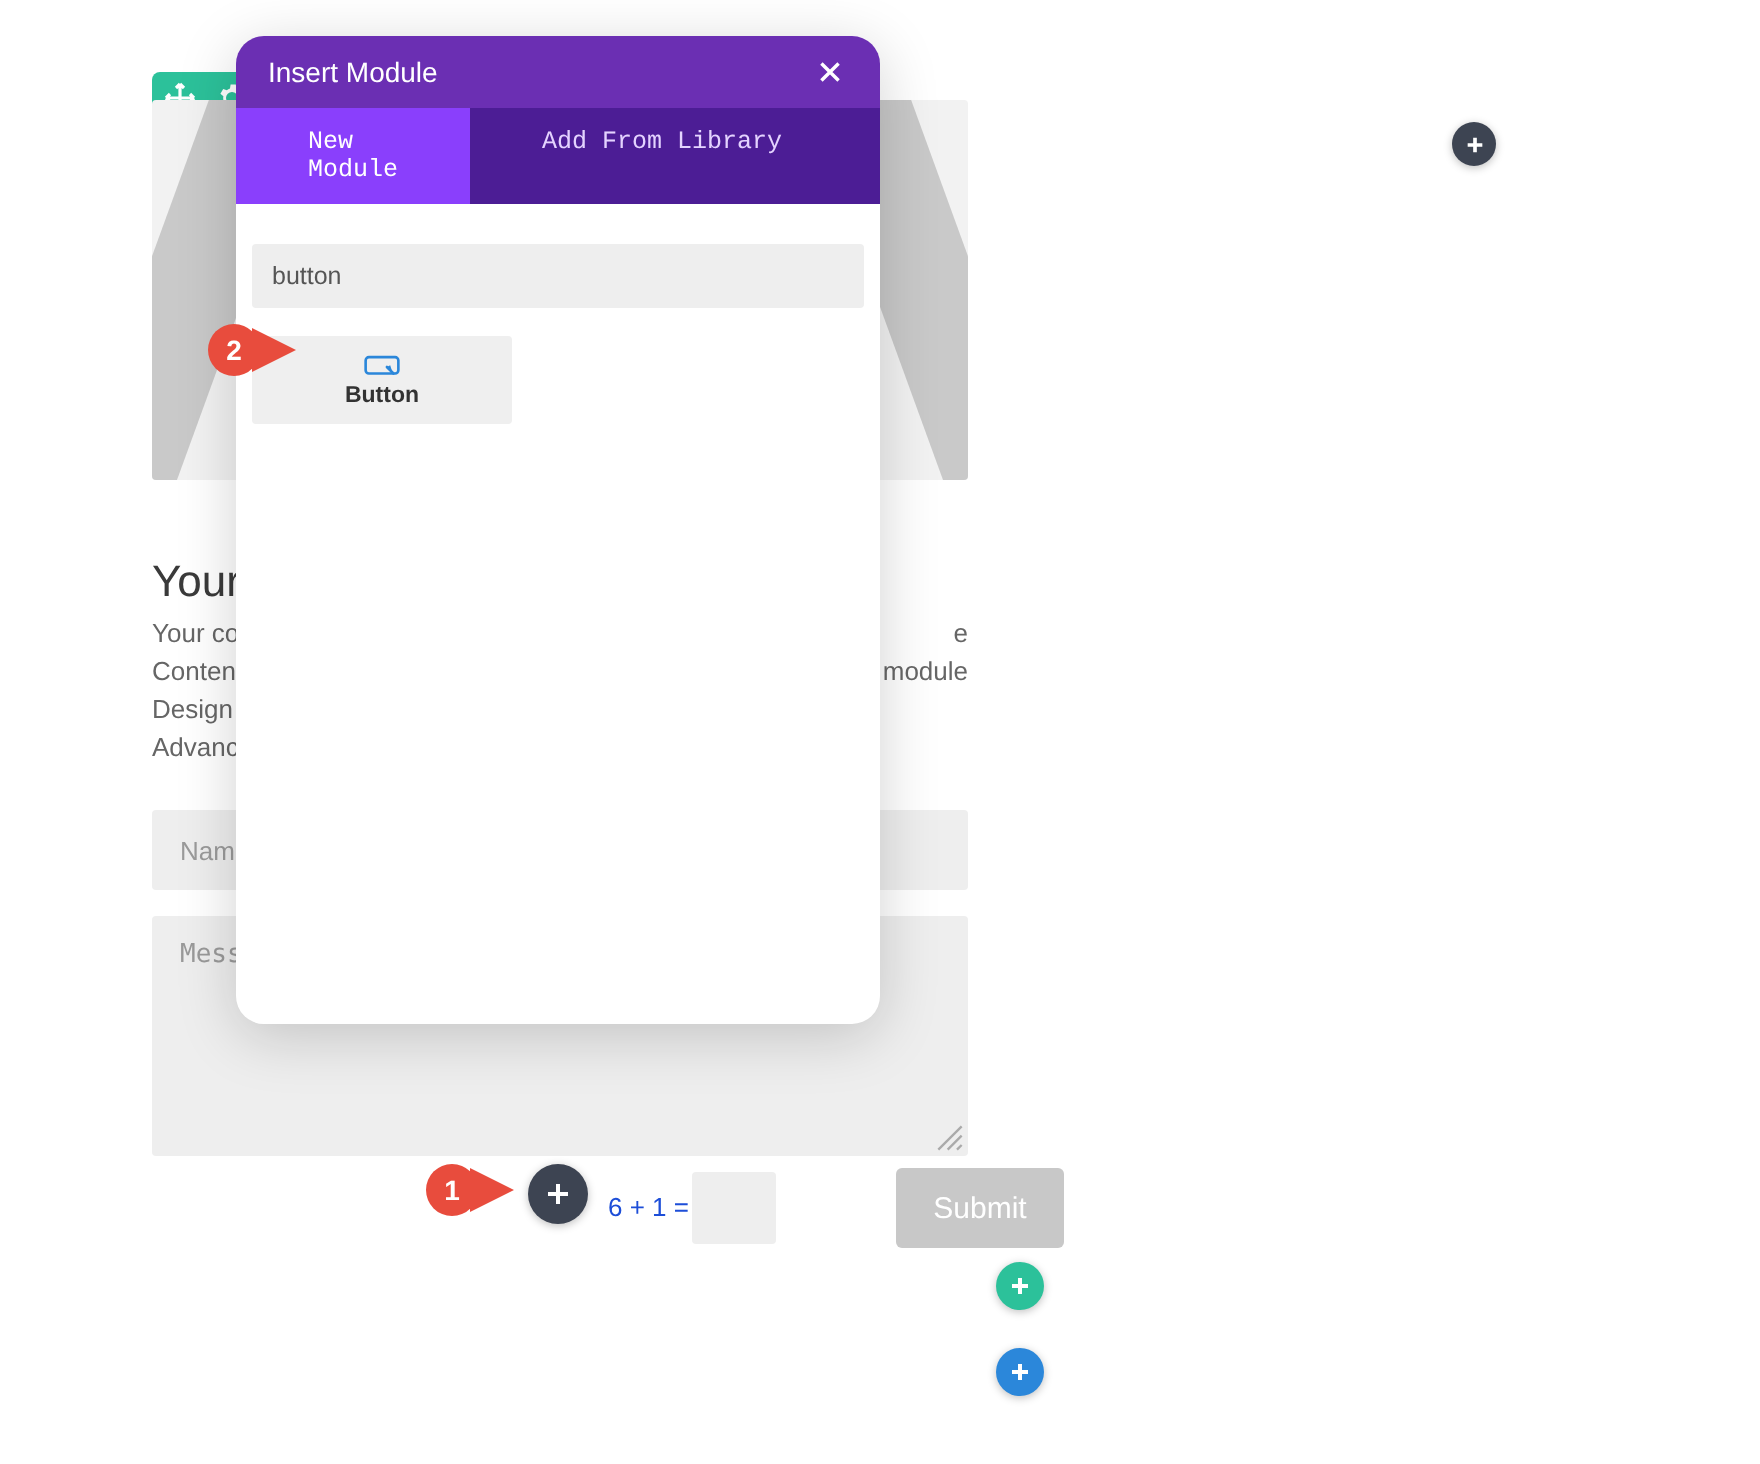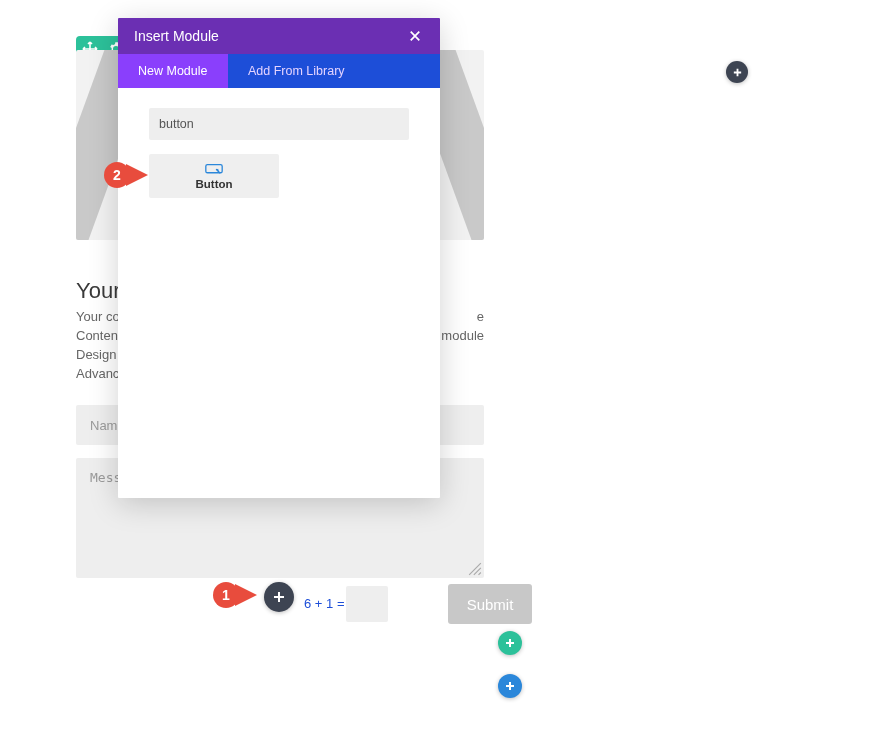--- a/index.html
+++ b/index.html
@@ -36,31 +36,31 @@
   .rb-topright { background: #3d4452; left: 726px; top: 61px; width: 22px; height: 22px; }
 
   
   .annot { position: absolute; z-index: 50; }
   .annot .bubble { width: 26px; height: 26px; background: #e84c3d; border-radius: 50%; display: flex; align-items: center; justify-content: center; color: #fff; font-size: 14px; font-weight: 600; position: relative; }
   .annot .tail { position: absolute; left: 22px; top: 2px; width: 0; height: 0; border-top: 11px solid transparent; border-bottom: 11px solid transparent; border-left: 22px solid #e84c3d; }
   .annot1 { left: 213px; top: 582px; }
   .annot2 { left: 104px; top: 162px; }
 
   
-  .modal { position: absolute; left: 118px; top: 18px; width: 322px; background: #fff; box-shadow: 0 6px 30px rgba(0,0,0,0.18); border-radius: 1px; overflow: hidden; z-index: 20; }
+  .modal { position: absolute; left: 118px; top: 18px; width: 322px; background: #fff; box-shadow: 0 6px 30px rgba(0,0,0,0.18); border-radius: 14px; overflow: hidden; z-index: 20; }
   .modal-header { background: #6b2fb3; height: 36px; display: flex; align-items: center; justify-content: space-between; padding: 0 16px; }
   .modal-title { color: #fff; font-size: 14px; font-weight: 500; }
   .modal-close { color: #fff; cursor: pointer; width: 18px; height: 18px; display: flex; align-items: center; justify-content: center; }
   .modal-tabs { display: flex; }
-  .modal-tab { flex: 0 0 auto; padding: 10px 20px; font-size: 12.5px; color: #fff; cursor: pointer; background: #8a3ffc; }
-  .modal-tab.inactive { background: #1d4ed8; color: #e4d3ff; }
+  .modal-tab { flex: 0 0 auto; padding: 10px 36px; font-size: 12.5px; color: #fff; cursor: pointer; background: #8a3ffc; font-family: Liberation Mono, monospace; }
+  .modal-tab.inactive { background: #4c1d95; color: #e4d3ff; }
   .modal-tab:first-child { flex: 0 0 110px; }
   .modal-tab:last-child { flex: 1; }
 
-  .modal-body { padding: 20px 31px 300px; }
+  .modal-body { padding: 20px 8px 300px; }
   .modal-search { width: 100%; height: 32px; background: #eeeeee; border: none; padding: 0 10px; font-size: 12.5px; color: #555; border-radius: 2px; margin-bottom: 14px; }
   .module-item { width: 130px; height: 44px; background: #efefef; display: flex; flex-direction: column; align-items: center; justify-content: center; gap: 2px; cursor: pointer; border-radius: 2px; }
   .module-item .mi-icon { color: #2b87da; width: 18px; height: 14px; display:flex; align-items:center; justify-content:center; }
   .module-item .mi-label { font-size: 11.5px; color: #333; font-weight: 600; }
 </style>
 </head>
 <body>
 
 <div class="section-toolbar">
   <span class="tb-icon">

